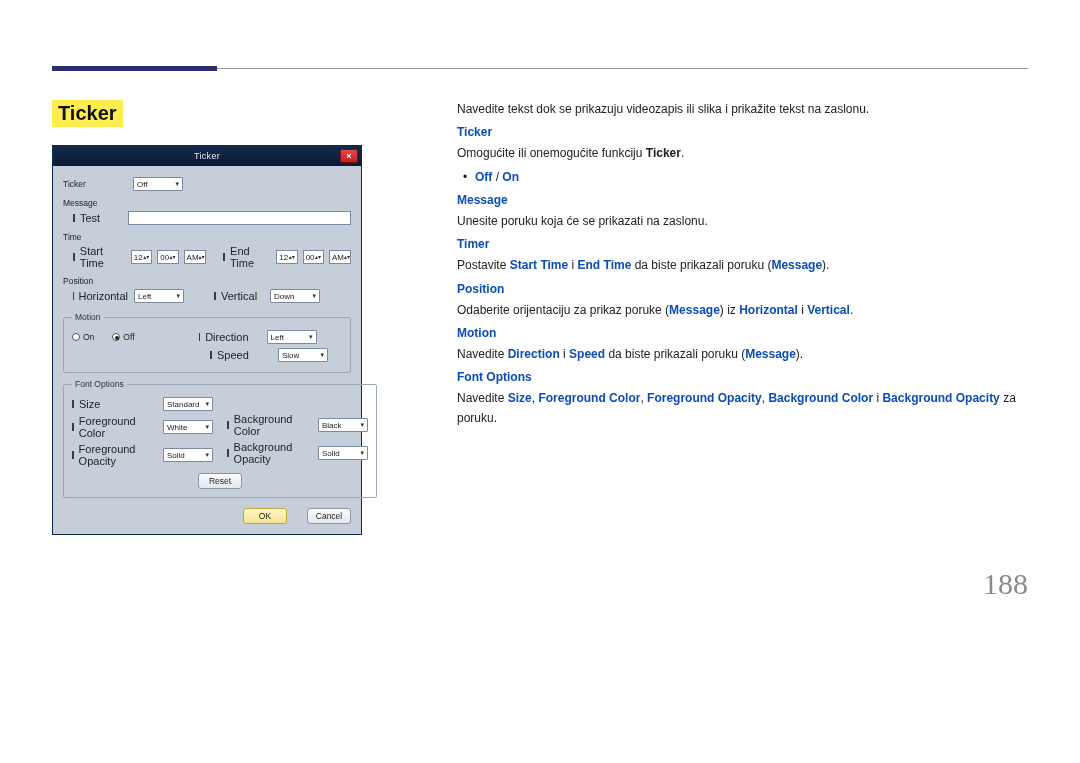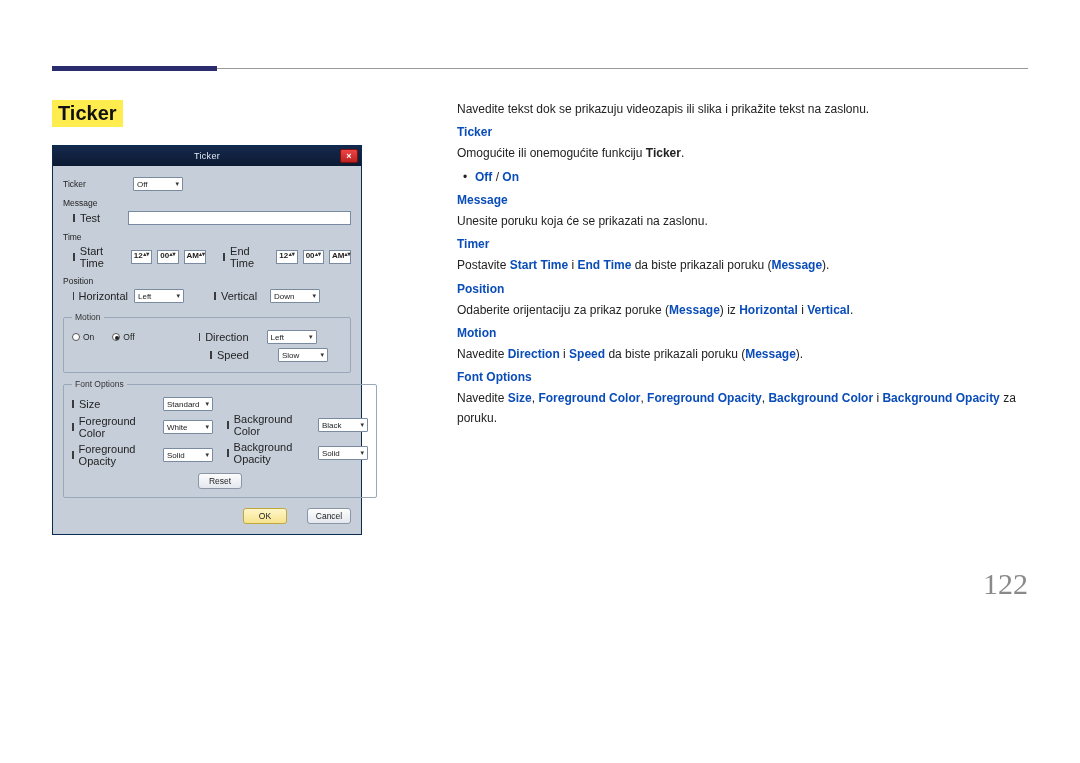--- a/index.html
+++ b/index.html
@@ -76,21 +76,21 @@
   .dlg-label { width: 70px; font-size: 8.5px; }
   .dlg-sub { padding-left: 10px; }
   .pipe::before { content: ""; display: inline-block; width: 2px; height: 8px; background: #3b3b3b; margin-right: 5px; vertical-align: middle; }
   .ddl {
     display: inline-flex; align-items: center; justify-content: space-between;
     height: 14px; background: #fff; border: 1px solid #7a8aa0;
     font-size: 8px; padding: 0 3px; width: 50px;
     border-radius: 1px;
   }
   .ddl .caret { font-size: 7px; color: #333; }
-  .spin { display:inline-flex; align-items:flex-start; height:14px; background:#fff; border:1px solid #7a8aa0; font-size:8px; padding:0 2px; width:22px; justify-content:space-between;font-weight:bold; }
+  .spin { display:inline-flex; align-items:center; height:14px; background:#fff; border:1px solid #7a8aa0; font-size:8px; padding:0 2px; width:22px; justify-content:space-between; }
   .spin .ud { font-size:6px; color:#333; line-height:1; }
   .txtinput {
     height: 14px; background: #fff; border: 1px solid #7a8aa0;
     width: 225px; font-size: 8px; padding: 0 3px; display:flex; align-items:center;
   }
   fieldset.group {
     border: 1px solid #9aa7b8;
     margin-top: 6px;
     padding: 6px 8px 8px 8px;
     border-radius: 2px;
@@ -312,14 +312,14 @@
       <p><span>Odaberite orijentaciju za prikaz poruke (</span><span class="blue">Message</span><span>) iz </span><span class="blue">Horizontal</span><span> i </span><span class="blue">Vertical</span><span>.</span></p>
 
       <p class="sect"><span class="blue">Motion</span></p>
       <p><span>Navedite </span><span class="blue">Direction</span><span> i </span><span class="blue">Speed</span><span> da biste prikazali poruku (</span><span class="blue">Message</span><span>).</span></p>
 
       <p class="sect"><span class="blue">Font Options</span></p>
       <p><span>Navedite </span><span class="blue">Size</span><span>, </span><span class="blue">Foreground Color</span><span>, </span><span class="blue">Foreground Opacity</span><span>, </span><span class="blue">Background Color</span><span> i </span><span class="blue">Background Opacity</span><span> za poruku.</span></p>
     </div>
   </div>
 
-  <div class="page-num">122</div>
+  <div class="page-num">188</div>
 </div>
 
 </body></html>

